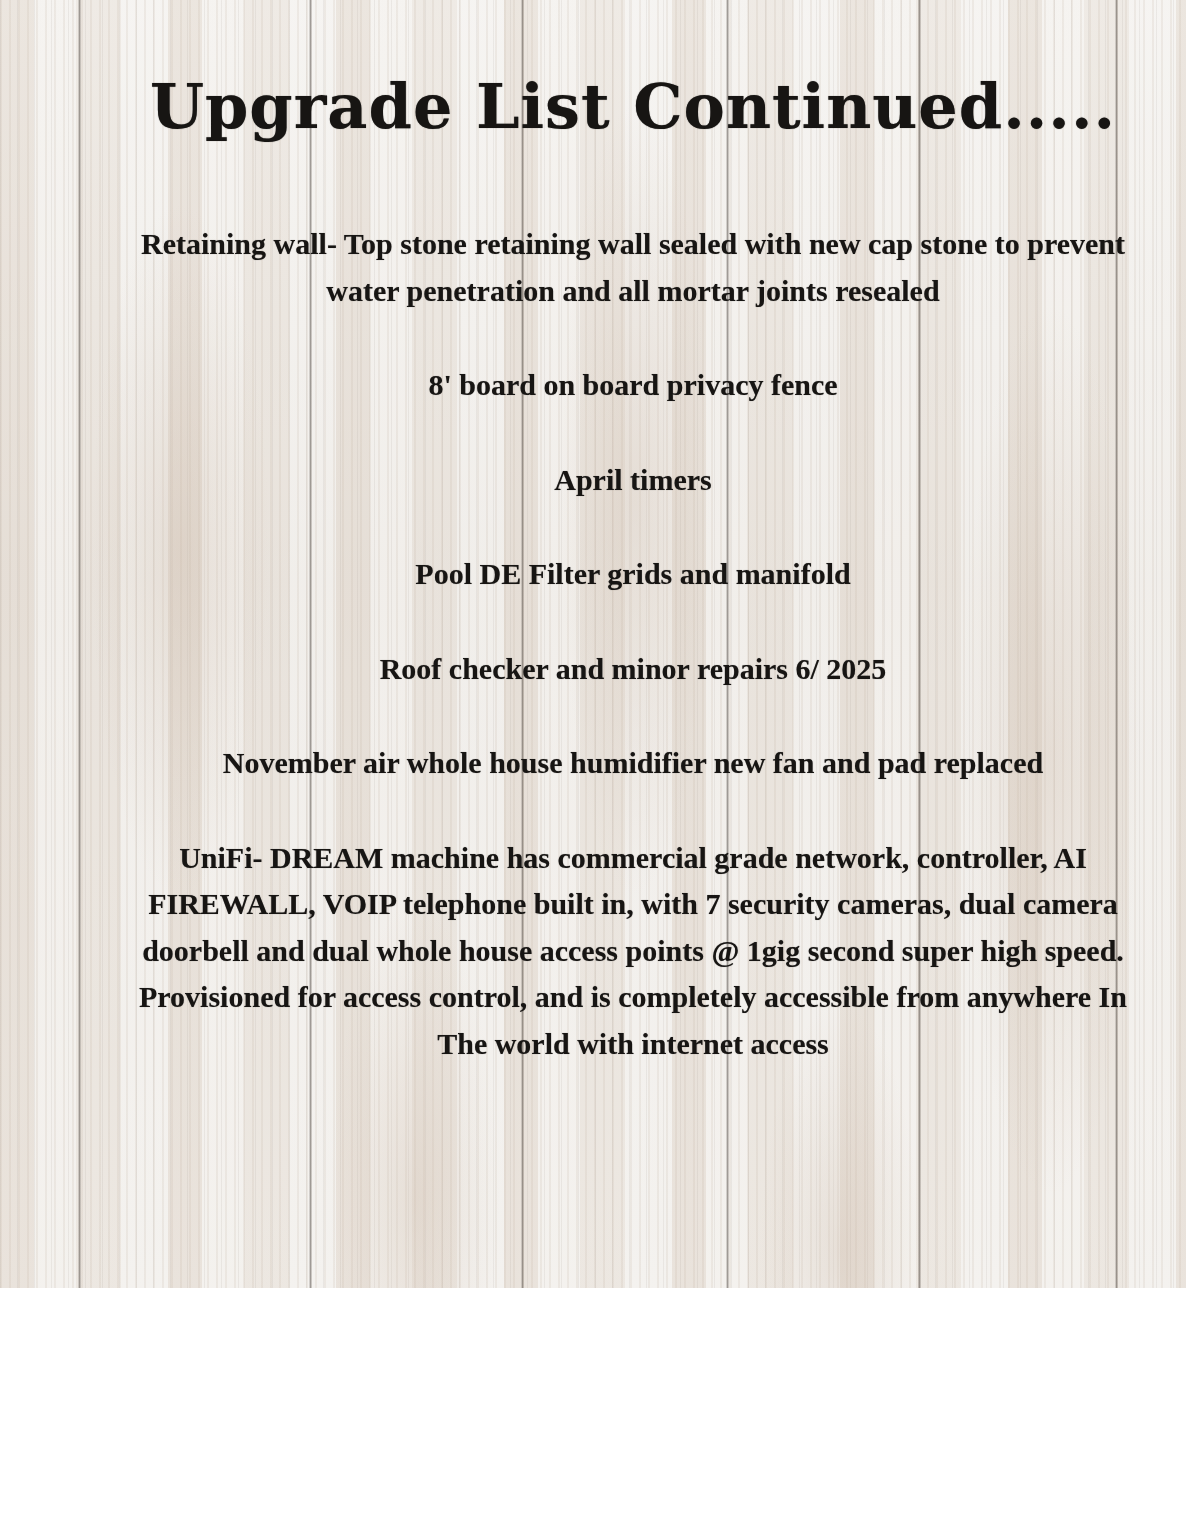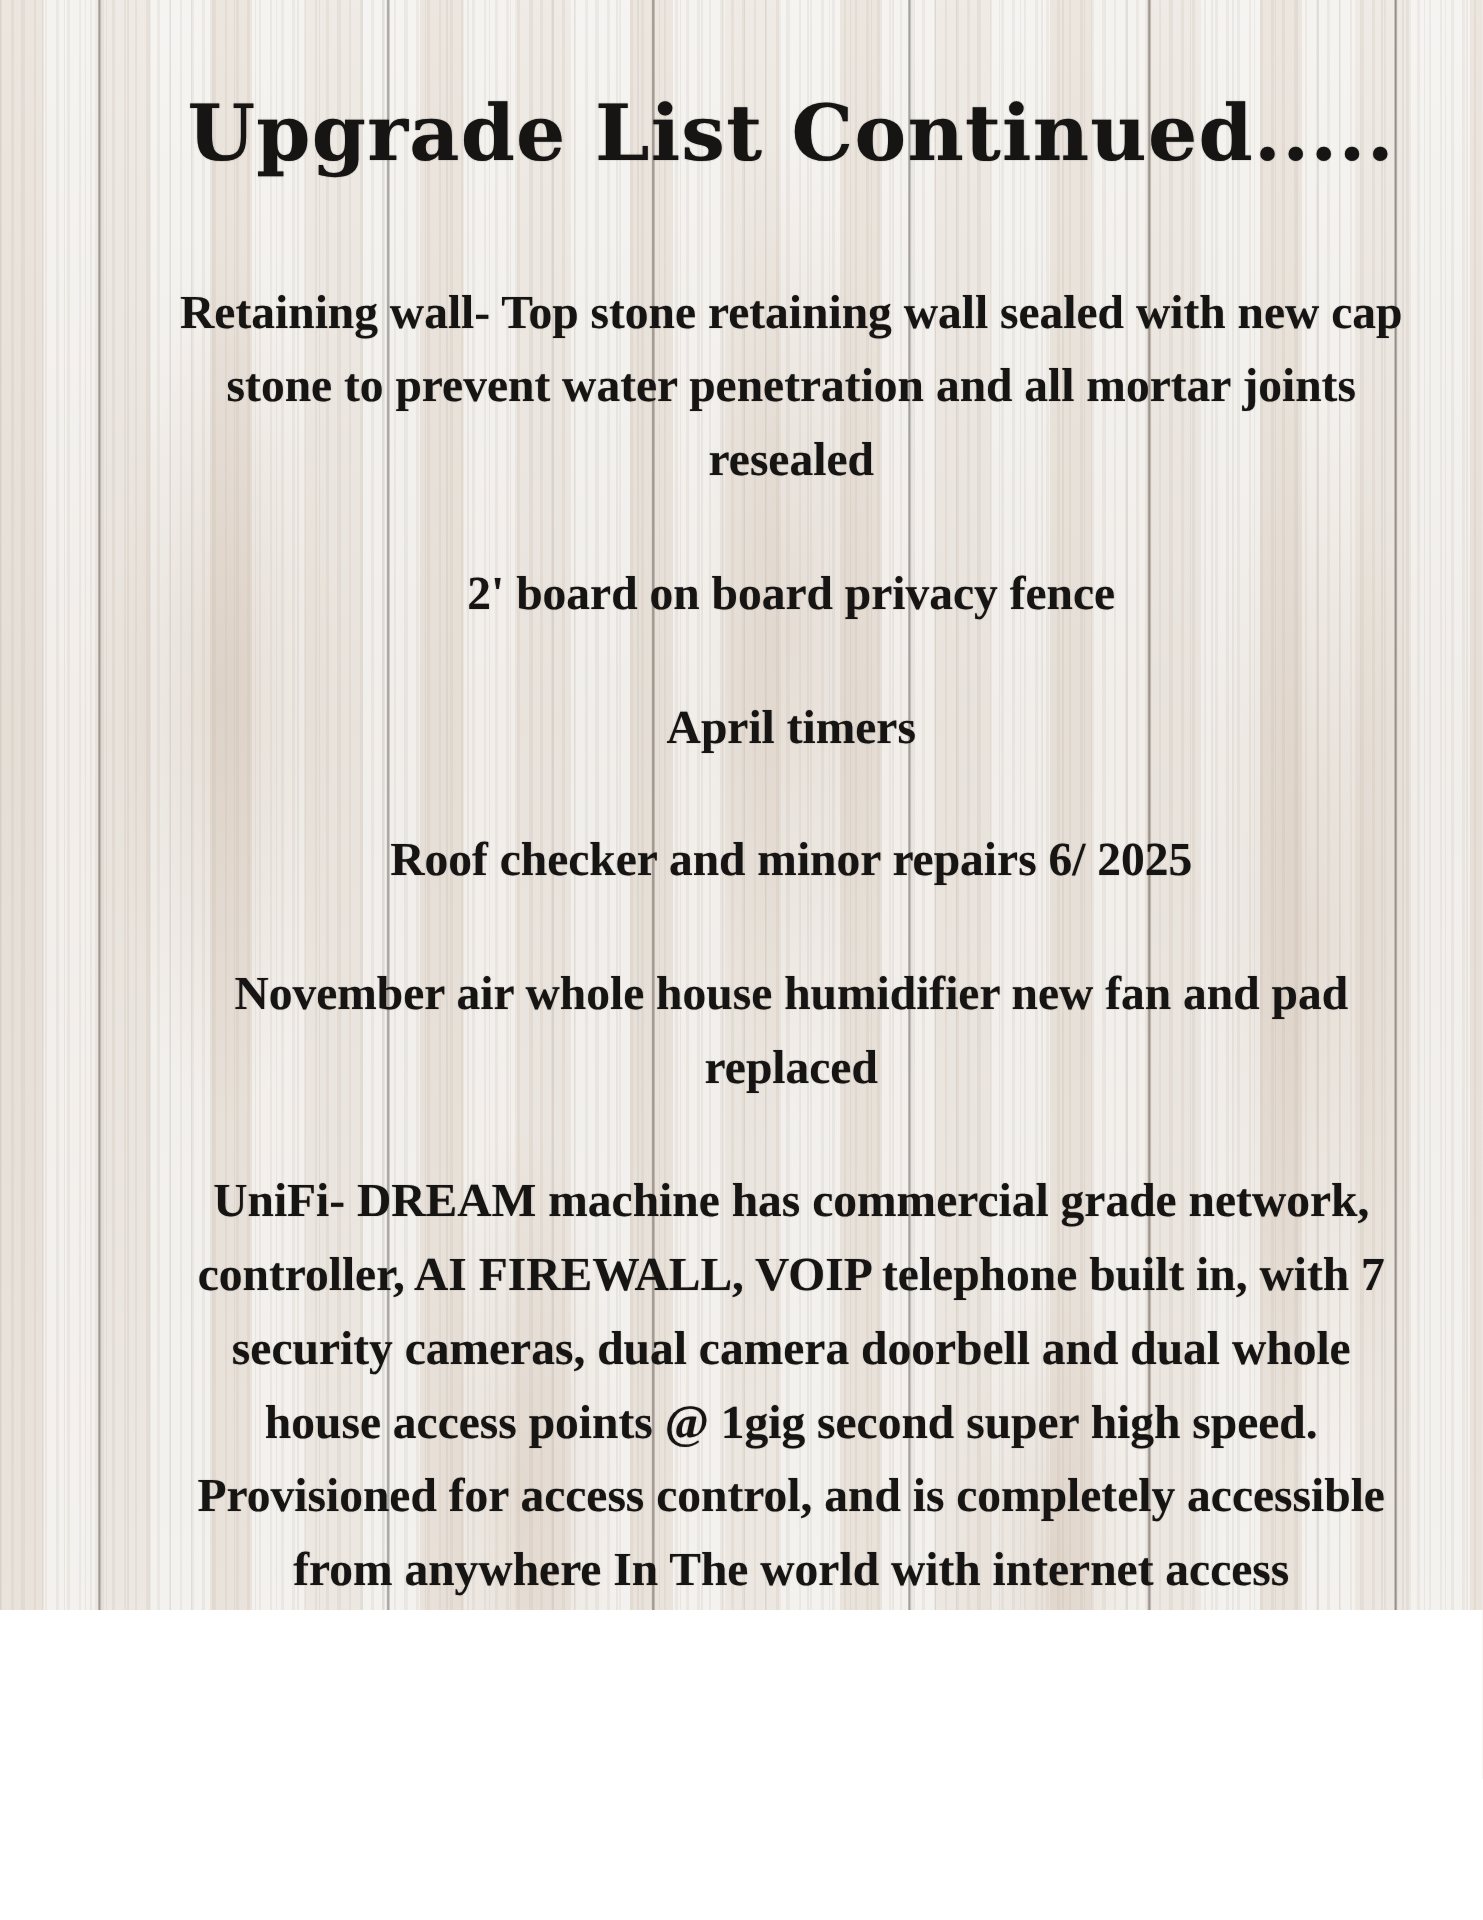--- a/index.html
+++ b/index.html
@@ -66,21 +66,21 @@
   }
   .list {
     width: 990px;
     margin: 78px auto 0 auto;
   }
   .item {
     margin: 0 0 48px 0;
     text-align: center;
     font-family: "Liberation Serif", serif;
     font-weight: 700;
-    font-size: 38px;
+    font-size: 30px;
     line-height: 1.55;
     color: #171513;
     text-shadow: 0 0 1px rgba(23,21,19,0.4);
   }
 </style>
 </head>
 <body>
 
 <div class="page">
 
@@ -95,21 +95,22 @@
   <div class="streak" style="left:330px; top:900px;  width:170px; height:600px;"></div>
   <div class="streak" style="left:560px; top:100px;  width:150px; height:800px;"></div>
   <div class="streak" style="left:760px; top:1000px; width:160px; height:500px;"></div>
   <div class="streak" style="left:960px; top:300px;  width:180px; height:900px;"></div>
 
   <div class="content">
     <h1 class="title">Upgrade List Continued.....</h1>
 
     <div class="list">
       <p class="item">Retaining wall- Top stone retaining wall sealed with new cap stone to prevent water penetration and all mortar joints resealed</p>
-      <p class="item">2' board on board privacy fence</p>
+      <p class="item">8' board on board privacy fence</p>
       <p class="item">April timers</p>
+      <p class="item">Pool DE Filter grids and manifold</p>
       <p class="item">Roof checker and minor repairs 6/ 2025</p>
       <p class="item">November air whole house humidifier new fan and pad replaced</p>
       <p class="item">UniFi- DREAM machine has commercial grade network, controller, AI FIREWALL, VOIP telephone built in, with 7 security cameras, dual camera doorbell and dual whole house access points @ 1gig second super high speed. Provisioned for access control, and is completely accessible from anywhere In The world with internet access</p>
     </div>
   </div>
 
 </div>
 
 </body></html>

